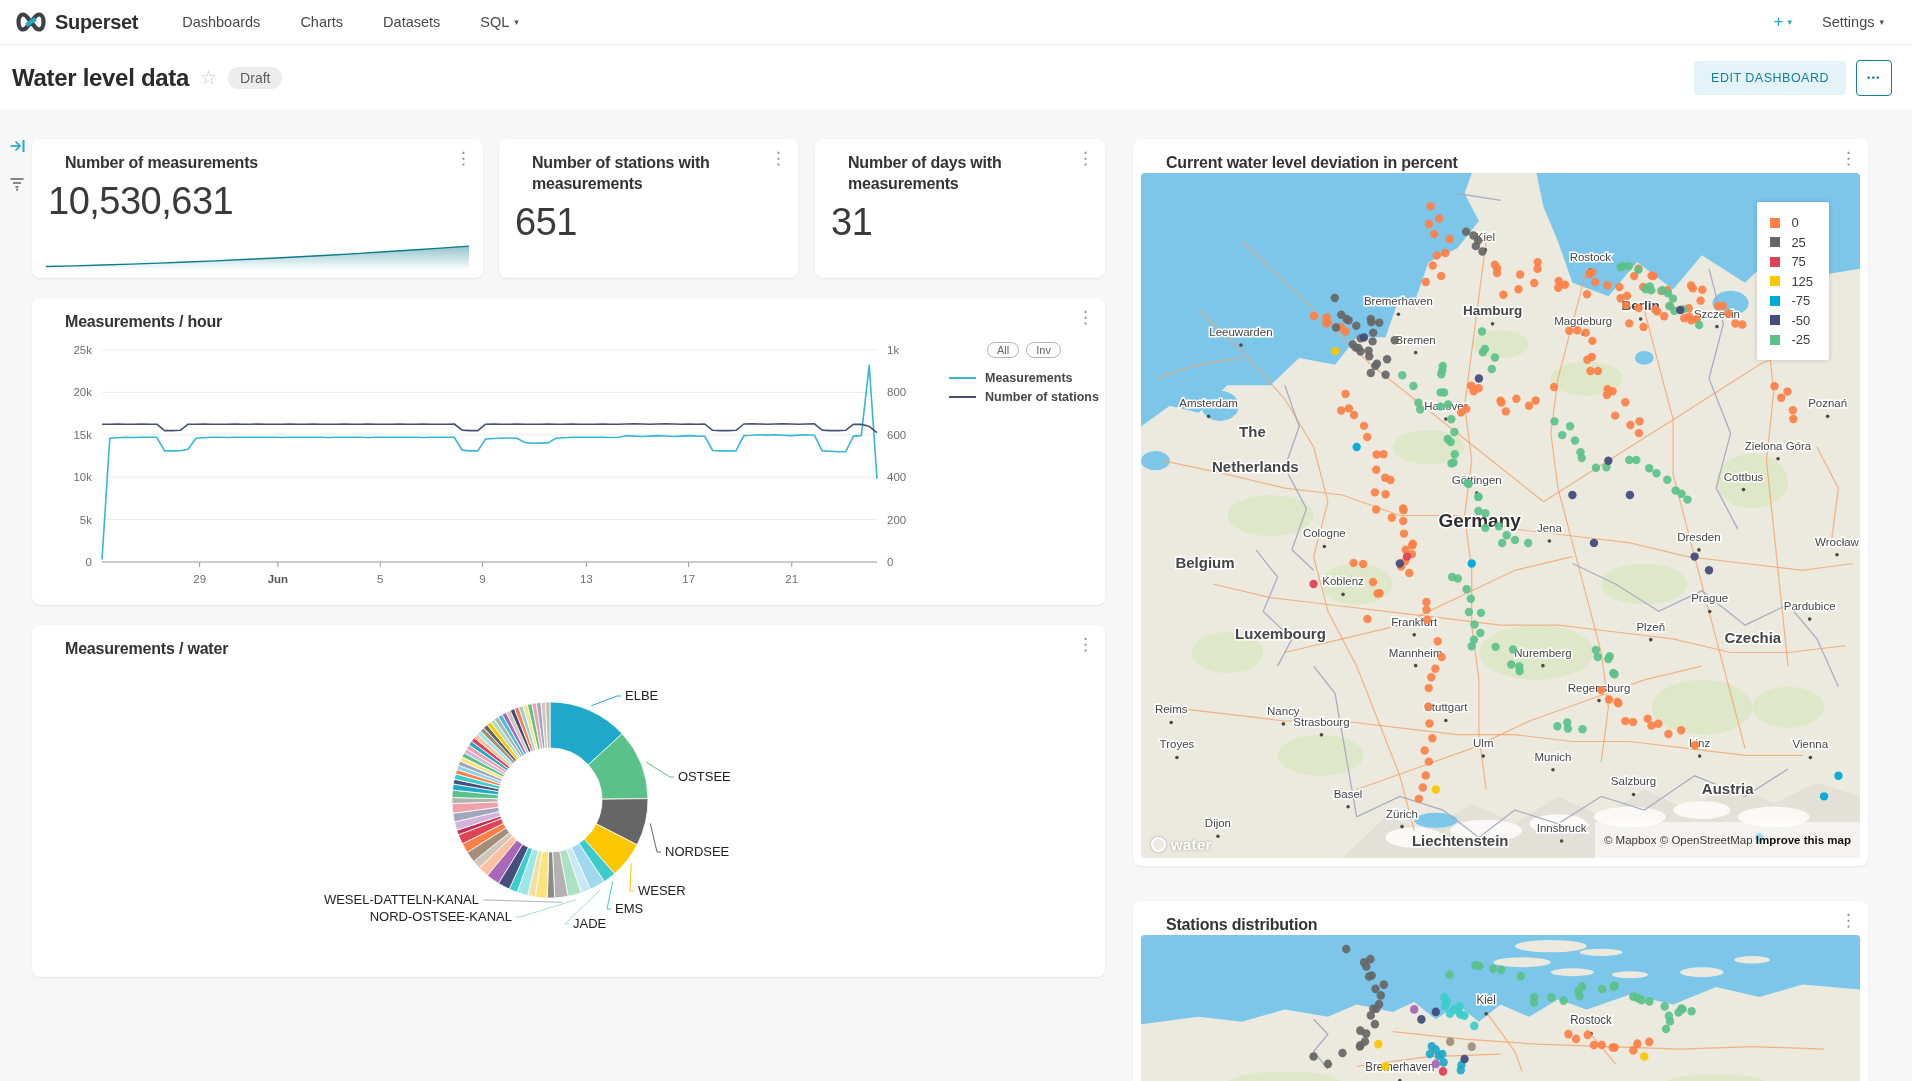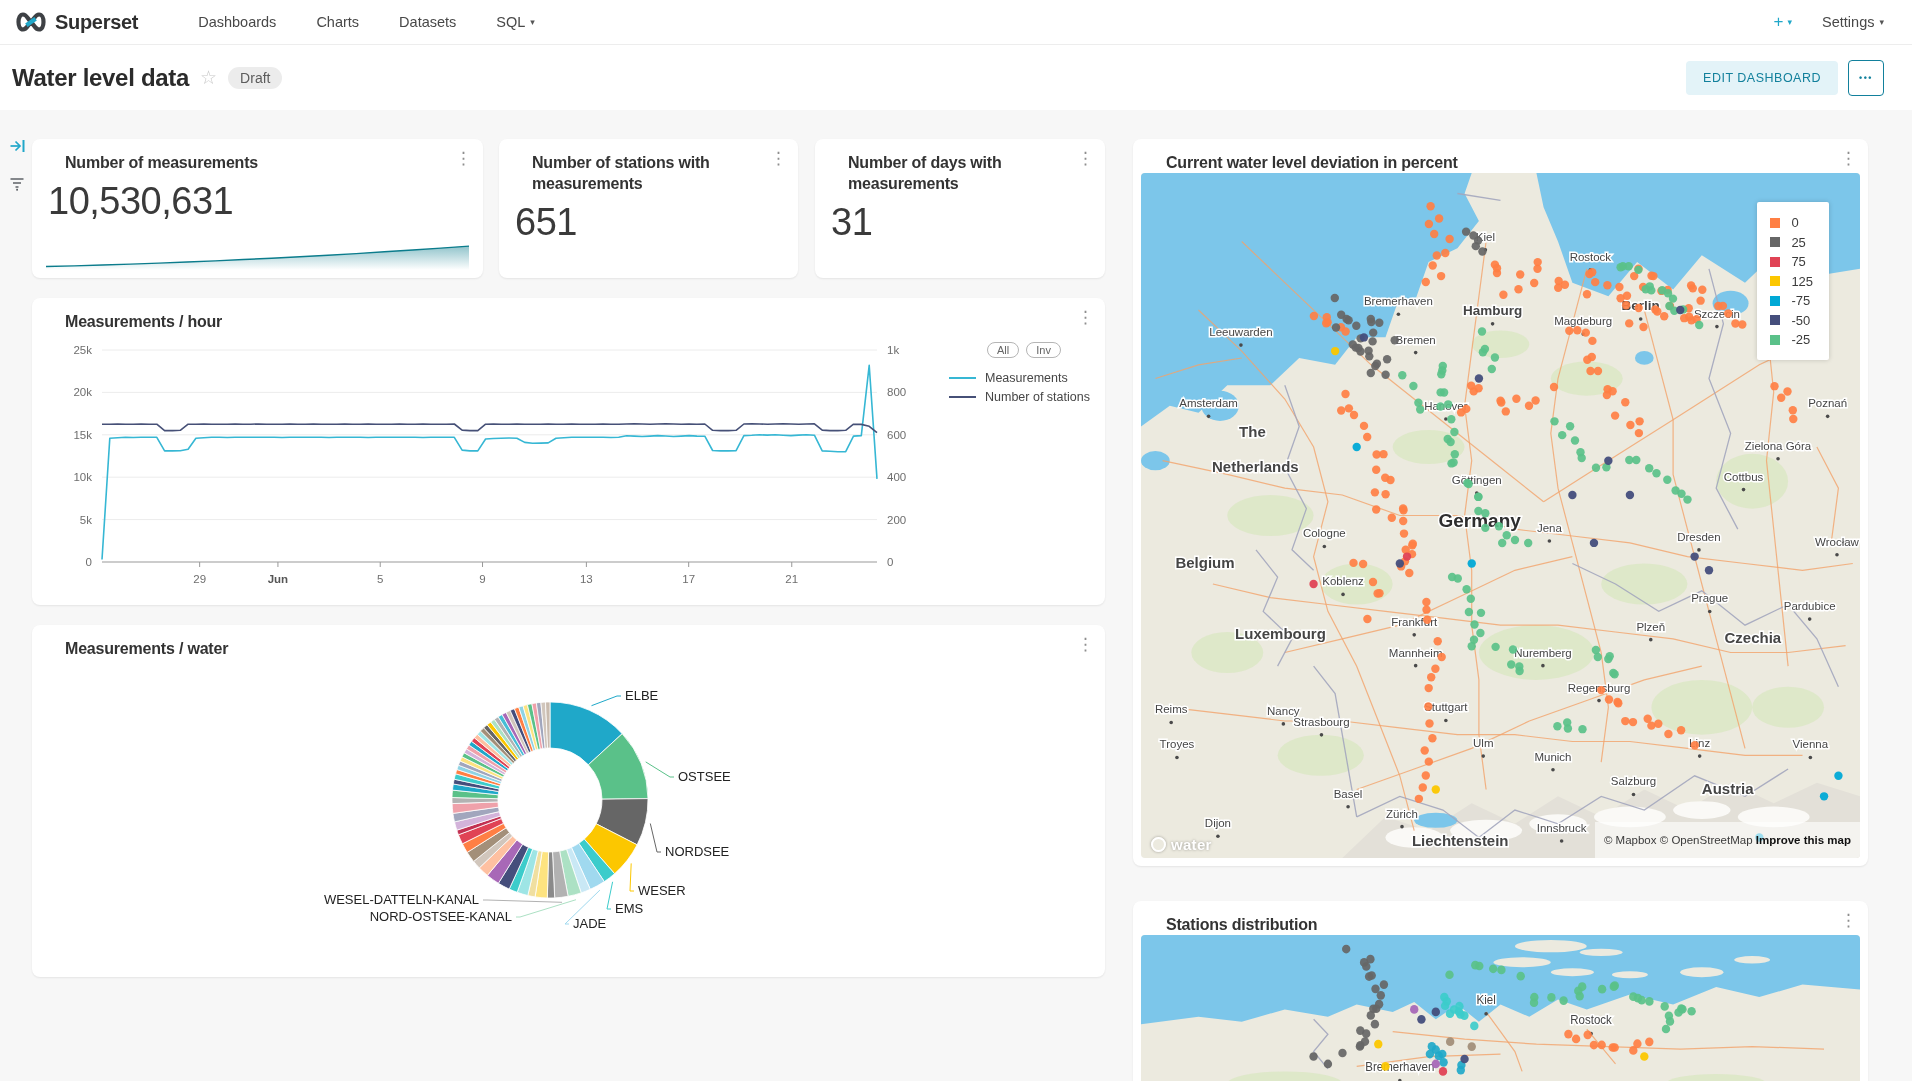--- a/index.html
+++ b/index.html
@@ -1,33 +1,33 @@
 <!DOCTYPE html>
 <html><head>
 <meta charset="utf-8">
 <style>
   * { box-sizing: border-box; margin: 0; padding: 0; }
   html,body { width:1912px; height:1081px; overflow:hidden; }
   body { background:#F7F7F7; font-family:"Liberation Sans", sans-serif; color:#333; }
 
   
   .topnav { height:45px; background:#fff; border-bottom:1px solid #EDEDED; display:flex; align-items:center; justify-content:space-between; padding:0 28px 0 14px; position:relative; z-index:10; }
-  .nav-left { display:flex; align-items:center;gap:16px; }
+  .nav-left { display:flex; align-items:center; }
   .brand { display:flex; align-items:center; gap:7px; cursor:pointer; text-decoration:none; color:#2f2f2f; }
   .brand-text { font-size:20px; font-weight:bold; letter-spacing:-0.3px; }
   .nav-items { display:flex; gap:40px; margin-left:44px; }
   .nav-item { font-size:14.5px; color:#484848; cursor:pointer; text-decoration:none; display:flex; align-items:center; gap:5px; }
   .nav-right { display:flex; align-items:center; gap:30px; }
   .plus { color:#20A7C9; font-size:17px; cursor:pointer; text-decoration:none; display:flex; align-items:center; gap:4px; }
   .settings { font-size:14.5px; color:#484848; cursor:pointer; text-decoration:none; display:flex; align-items:center; gap:5px; }
   .caret { font-size:9px; color:#555; }
   .plus .caret { color:#20A7C9; }
 
   
-  .dash-header { height:65px; background:#fff; display:flex; align-items:center; justify-content:space-between; padding:0 28px 0 12px; }
+  .dash-header { height:65px; background:#fff; display:flex; align-items:center; justify-content:space-between; padding:0 20px 0 12px; }
   .title-wrap { display:flex; align-items:center; gap:11px; }
   h1 { font-size:24px; font-weight:bold; color:#2b2b2b; letter-spacing:-0.3px; }
   .star { color:#C8C8C8; font-size:19px; cursor:pointer; }
   .draft { background:#ECECEC; color:#5c5c5c; font-size:14px; padding:3px 12px; border-radius:12px; }
   .hdr-right { display:flex; align-items:center; gap:10px; }
   .edit-btn { background:#E3F3F8; color:#12809C; font-family:inherit; font-weight:normal; font-size:12.5px; letter-spacing:.5px; padding:10px 17px; border:none; border-radius:4px; cursor:pointer; }
   .more-btn { width:36px; height:36px; background:#fff; border:1px solid #12809C; border-radius:4px; color:#12809C; font-size:9px; letter-spacing:1.5px; font-weight:bold; cursor:pointer; display:flex; align-items:center; justify-content:center; }
 
   
   .board { position:relative; height:971px; }
@@ -50,21 +50,21 @@
   #card-smap     { left:1133px;top:791px; width:735px;  height:290px; overflow:hidden; }
 
   #spark { position:absolute; left:14px; right:14px; bottom:8px; height:27px; width:423px; }
   #hourly-svg { display:block; margin:4px 0 0 12px; }
   #donut-svg { display:block; margin-top:2px; }
   svg text { font-family:"Liberation Sans", sans-serif; }
 
   .hleg { position:absolute; right:4px; top:44px; width:152px; font-size:12.5px; color:#464646; }
   .hleg-pills { display:flex; gap:7px; margin:0 0 10px 38px; }
   .pill { border:1px solid #B5B5B5; border-radius:10px; padding:1px 9px; font-size:11px; color:#666; cursor:pointer; }
-  .hleg-item { display:flex; align-items:center; gap:9px; height:19px; cursor:pointer; }
+  .hleg-item { display:flex; align-items:center; gap:9px; height:19px; cursor:pointer;font-weight:bold; }
   .hleg-line { width:27px; height:0; border-top:2px solid #999; }
 
   .map-wrap { position:absolute; left:8px; right:8px; top:34px; bottom:8px; border-radius:4px; overflow:hidden; }
   .map-wrap svg { width:100%; height:100%; display:block; }
   .map-legend { position:absolute; top:4.2%; right:4.3%; background:#fff; padding:11px 16px 11px 13px; box-shadow:0 0 5px rgba(0,0,0,.18); border-radius:2px; }
   .legend-row { display:flex; align-items:center; gap:11px; font-size:13px; color:#3c3c3c; height:19.5px; cursor:pointer; }
   .legend-swatch { width:10px; height:10px; flex:0 0 10px; }
   .attrib { position:absolute; right:0; bottom:0; background:rgba(255,255,255,.6); font-size:11.5px; color:#3a3a3a; padding:12px 9px; }
   .attrib b { color:#111; cursor:pointer; }
   .mapbox-logo { position:absolute; left:10px; bottom:5px; display:flex; align-items:center; gap:5px; color:#fff; font-weight:bold; font-size:15px; letter-spacing:.3px; text-shadow:0 0 3px rgba(0,0,0,.35); cursor:pointer; }

